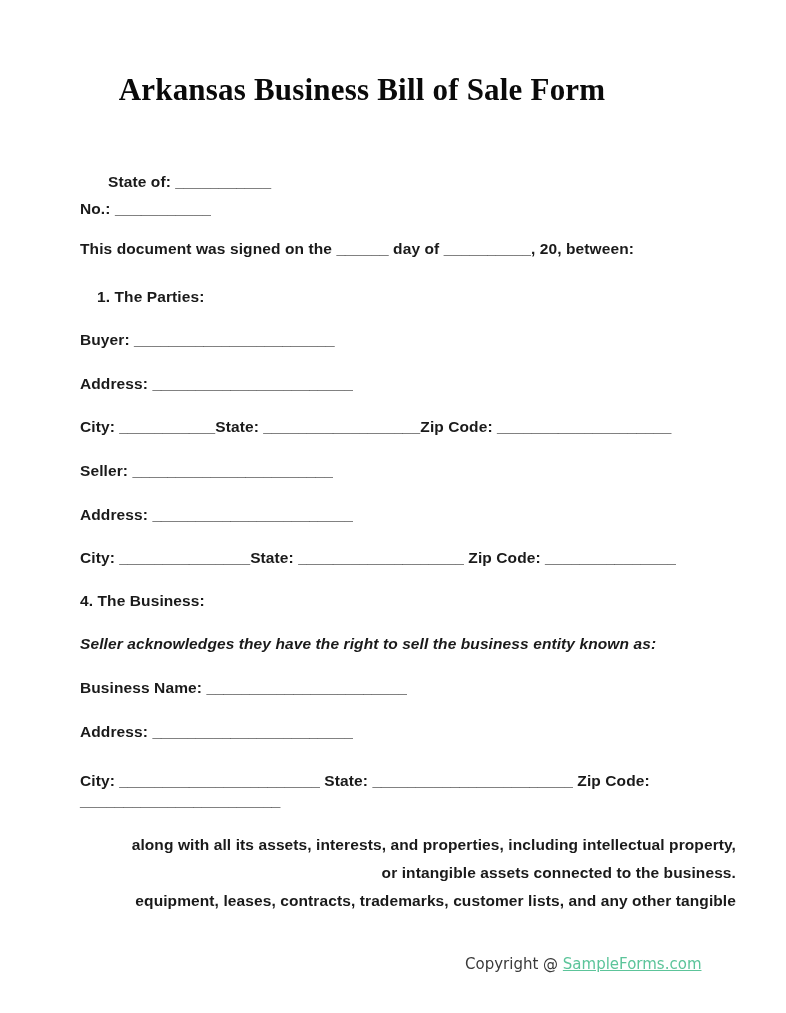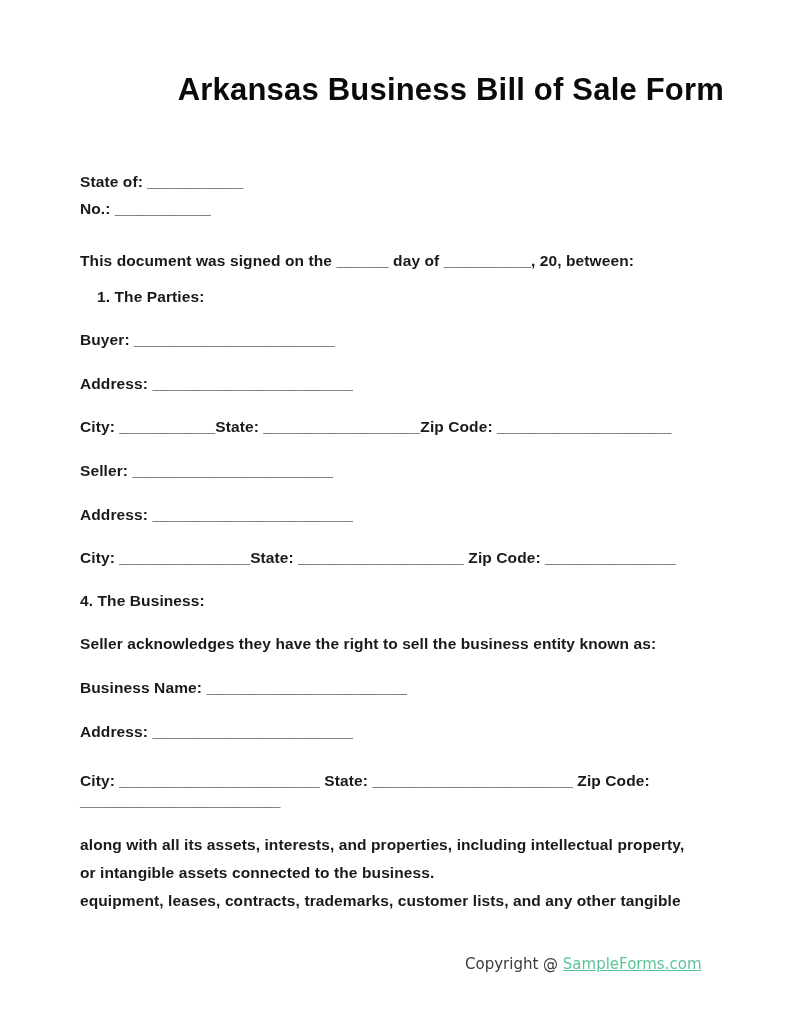--- a/index.html
+++ b/index.html
@@ -13,44 +13,46 @@
       position: relative;
       overflow: hidden;
       font-family: "Liberation Sans", sans-serif;
       color: #111111;
     }
     .title {
       position: absolute;
       left: 0;
       width: 724px;
       top: 72px;
-      text-align: right;
+      text-align: center;
       font-size: 31px;
       font-weight: bold;
       color: #0a0a0a;
       letter-spacing: 0.2px;
+      font-family: Liberation Serif, serif;
     }
     .line {
       position: absolute;
       left: 80px;
       font-size: 15.5px;
       font-weight: bold;
       color: #1a1a1a;
       white-space: pre;
       letter-spacing: 0.1px;
     }
     .para {
       position: absolute;
-      left: 80px;
+      left: 96px;
       width: 640px;
       font-size: 15.5px;
       font-weight: bold;
       color: #1a1a1a;
       line-height: 28px;
       letter-spacing: 0.1px;
+      text-align: right;
     }
     .para span { display: block; white-space: pre; }
     .footer {
       position: absolute;
       left: 465px;
       top: 955px;
       font-size: 15px;
       font-family: "DejaVu Sans", sans-serif;
       color: #3a3a3a;
       white-space: pre;
@@ -59,35 +61,35 @@
       color: #5cc49a;
       font-weight: normal;
       text-decoration: underline;
     }
   </style>
 </head>
 <body>
 
 <div class="title">Arkansas Business Bill of Sale Form</div>
 
-<div class="line" style="top:173px;">State of: ___________</div>
+<div class="line" style="top:173px;margin-left:28px;">State of: ___________</div>
 <div class="line" style="top:200px;">No.: ___________</div>
 
-<div class="line" style="top:252px;">This document was signed on the ______ day of __________, 20, between:</div>
+<div class="line" style="top:240px;">This document was signed on the ______ day of __________, 20, between:</div>
 
 <div class="line" style="top:288px;margin-left:17px;">1. The Parties:</div>
 <div class="line" style="top:331px;">Buyer: _______________________</div>
 <div class="line" style="top:375px;">Address: _______________________</div>
 <div class="line" style="top:418px;">City: ___________State: __________________Zip Code: ____________________</div>
 <div class="line" style="top:462px;">Seller: _______________________</div>
 <div class="line" style="top:506px;">Address: _______________________</div>
 <div class="line" style="top:549px;">City: _______________State: ___________________ Zip Code: _______________</div>
 
 <div class="line" style="top:592px;">4. The Business:</div>
-<div class="line" style="top:635px;">Seller acknowledges they have the right to sell the business entity known as:</div>
+<div class="line" style="top:635px;font-style:italic;">Seller acknowledges they have the right to sell the business entity known as:</div>
 <div class="line" style="top:679px;">Business Name: _______________________</div>
 <div class="line" style="top:723px;">Address: _______________________</div>
 <div class="line" style="top:772px;">City: _______________________ State: _______________________ Zip Code:</div>
 <div class="line" style="top:792px;">_______________________</div>
 
 <div class="para" style="top:831px;">
   <span>along with all its assets, interests, and properties, including intellectual property,</span>
   <span>or intangible assets connected to the business.</span>
   <span>equipment, leases, contracts, trademarks, customer lists, and any other tangible</span>
 </div>

